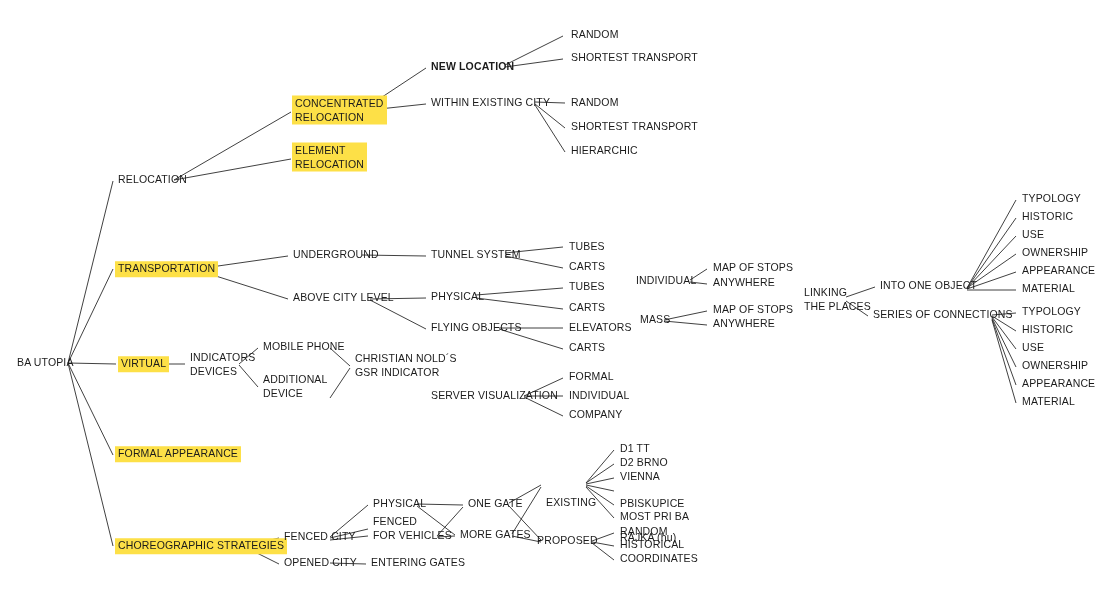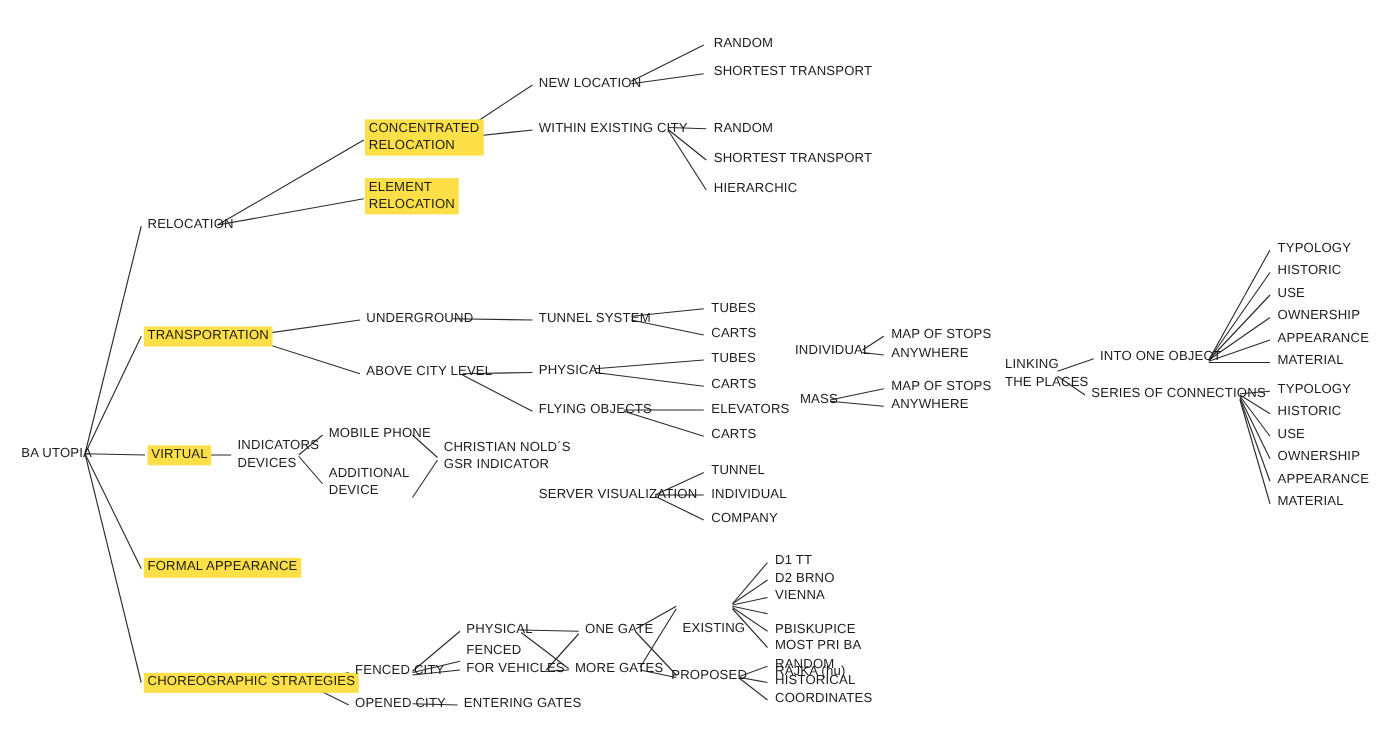--- a/index.html
+++ b/index.html
@@ -118,21 +118,21 @@
       <line x1="992" y1="319" x2="1016" y2="385" stroke="#2b2b2b" stroke-width="0.9"></line>
       <line x1="992" y1="320" x2="1016" y2="403" stroke="#2b2b2b" stroke-width="0.9"></line>
     </svg>
   <div id="nodes">
       <div class="node root" style="left: 14px; top: 363px;">BA UTOPIA</div>
       <div class="node" style="left: 115px; top: 180px;">RELOCATION</div>
       <div class="node hl" style="left: 292px; top: 110px;">CONCENTRATED
 RELOCATION</div>
       <div class="node hl" style="left: 292px; top: 157px;">ELEMENT
 RELOCATION</div>
-      <div class="node" style="left: 428px; top: 67px;">NEW LOCATION</div>
+      <div class="node" style="left: 428px; top: 67px; font-weight: bold;">NEW LOCATION</div>
       <div class="node" style="left: 568px; top: 35px;">RANDOM</div>
       <div class="node" style="left: 568px; top: 58px;">SHORTEST TRANSPORT</div>
       <div class="node" style="left: 428px; top: 103px;">WITHIN EXISTING CITY</div>
       <div class="node" style="left: 568px; top: 103px;">RANDOM</div>
       <div class="node" style="left: 568px; top: 127px;">SHORTEST TRANSPORT</div>
       <div class="node" style="left: 568px; top: 151px;">HIERARCHIC</div>
       <div class="node hl" style="left: 115px; top: 269px;">TRANSPORTATION</div>
       <div class="node" style="left: 290px; top: 255px;">UNDERGROUND</div>
       <div class="node" style="left: 428px; top: 255px; text-align: center;">TUNNEL SYSTEM</div>
       <div class="node" style="left: 566px; top: 247px;">TUBES</div>
@@ -146,21 +146,21 @@
       <div class="node" style="left: 566px; top: 348px;">CARTS</div>
       <div class="node hl" style="left: 118px; top: 364px;">VIRTUAL</div>
       <div class="node" style="left: 187px; top: 364px;">INDICATORS
 DEVICES</div>
       <div class="node" style="left: 260px; top: 347px;">MOBILE PHONE</div>
       <div class="node" style="left: 260px; top: 386px;">ADDITIONAL
 DEVICE</div>
       <div class="node" style="left: 352px; top: 365px;">CHRISTIAN NOLD´S
 GSR INDICATOR</div>
       <div class="node" style="left: 428px; top: 396px;">SERVER VISUALIZATION</div>
-      <div class="node" style="left: 566px; top: 377px;">TUNNEL</div>
+      <div class="node" style="left: 566px; top: 377px;">FORMAL</div>
       <div class="node" style="left: 566px; top: 396px;">INDIVIDUAL</div>
       <div class="node" style="left: 566px; top: 415px;">COMPANY</div>
       <div class="node hl" style="left: 115px; top: 454px;">FORMAL APPEARANCE</div>
       <div class="node hl" style="left: 115px; top: 546px;">CHOREOGRAPHIC STRATEGIES</div>
       <div class="node" style="left: 281px; top: 537px;">FENCED CITY</div>
       <div class="node" style="left: 281px; top: 563px;">OPENED CITY</div>
       <div class="node" style="left: 368px; top: 563px;">ENTERING GATES</div>
       <div class="node" style="left: 370px; top: 504px;">PHYSICAL</div>
       <div class="node" style="left: 370px; top: 528px;">FENCED
 FOR VEHICLES</div>

